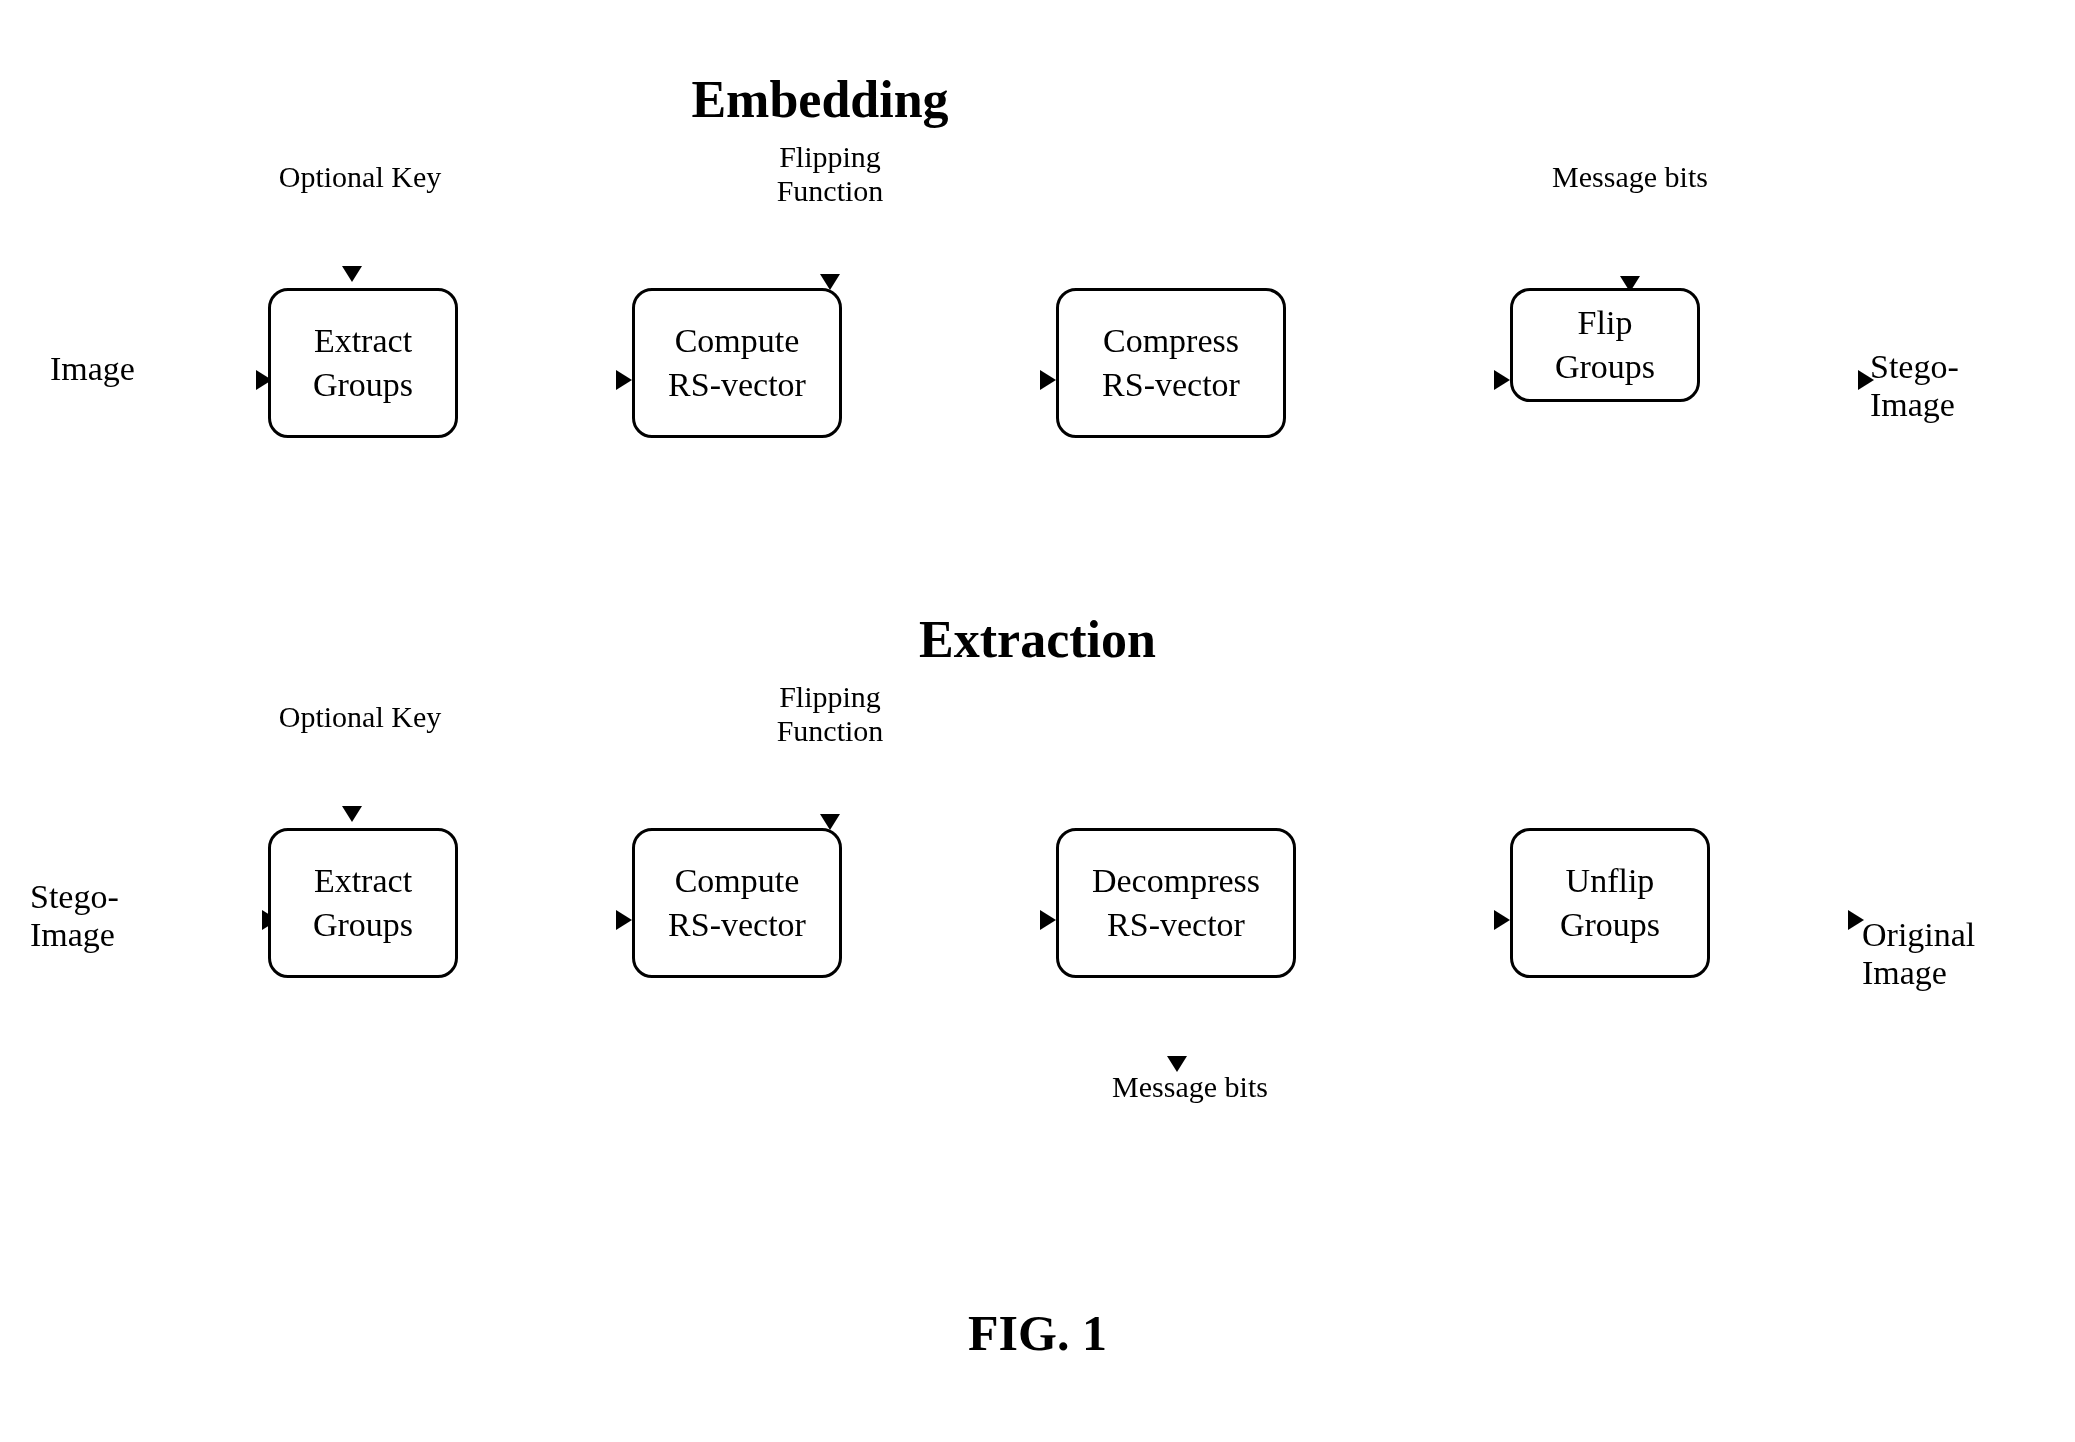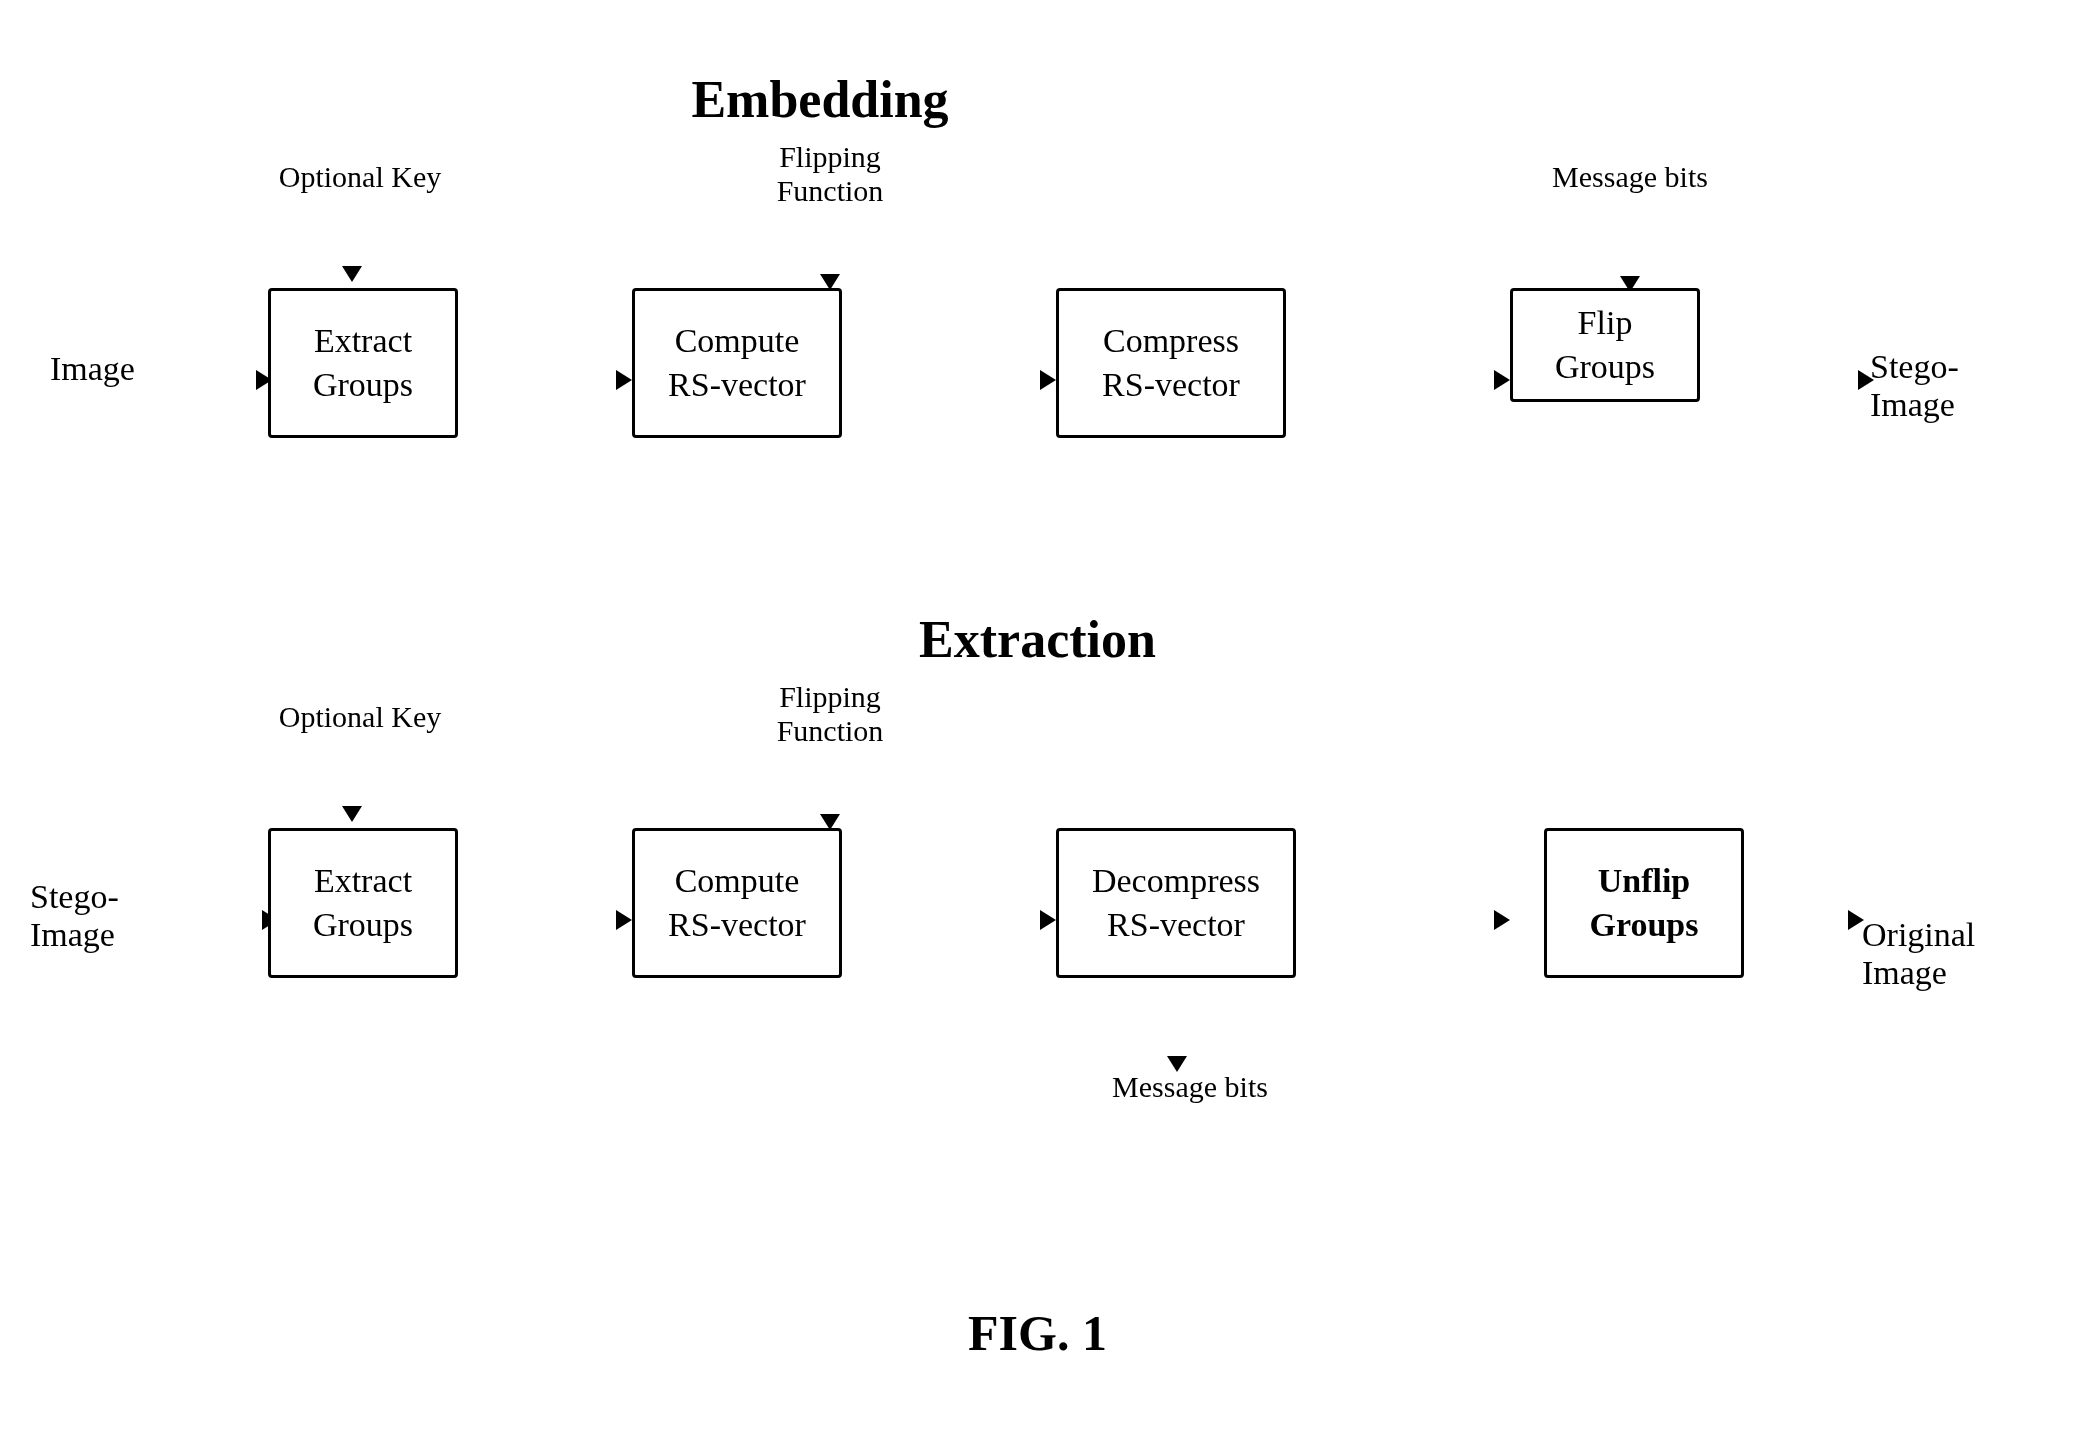--- a/index.html
+++ b/index.html
@@ -22,21 +22,21 @@
     .section-title {
       font-size: 52px;
       font-weight: bold;
       text-align: center;
     }
 
     
     .box {
       position: absolute;
       border: 3px solid #000;
-      border-radius: 4px;
+      border-radius: 20px;
       display: flex;
       align-items: center;
       justify-content: center;
       text-align: center;
       font-size: 34px;
       font-weight: normal;
       line-height: 1.3;
       background: white;
     }
 
@@ -161,21 +161,21 @@
 
     <div class="box" style="position:absolute; top:248px; left:1056px; width:240px; height:150px;">Decompress<br>RS-vector</div>
 
     <div class="arrow-v" style="position:absolute; top:400px; left:1177px; height:80px;"></div>
     <div class="arrowhead-down" style="position:absolute; top:476px; left:1167px;"></div>
     <div class="label" style="position:absolute; top:490px; left:1090px; width:200px; text-align:center;">Message bits</div>
 
     <div class="arrow-h" style="position:absolute; top:340px; left:1298px; width:200px;"></div>
     <div class="arrowhead-right" style="position:absolute; top:330px; left:1494px;"></div>
 
-    <div class="box" style="position:absolute; top:248px; left:1544px; width:200px; height:150px;font-weight:bold;">Unflip<br>Groups</div>
+    <div class="box" style="position:absolute; top:248px; left:1510px; width:200px; height:150px;">Unflip<br>Groups</div>
 
     <div class="arrow-h" style="position:absolute; top:340px; left:1712px; width:140px;"></div>
     <div class="arrowhead-right" style="position:absolute; top:330px; left:1848px;"></div>
 
     <div class="label" style="position:absolute; top:308px; left:1862px; font-size:34px; text-align:left;margin-top:28px;">Original<br>Image</div>
 
   </div>
 
   <div class="fig-label" style="position:absolute; bottom:80px; left:0; width:2075px; text-align:center;">FIG. 1</div>
 

